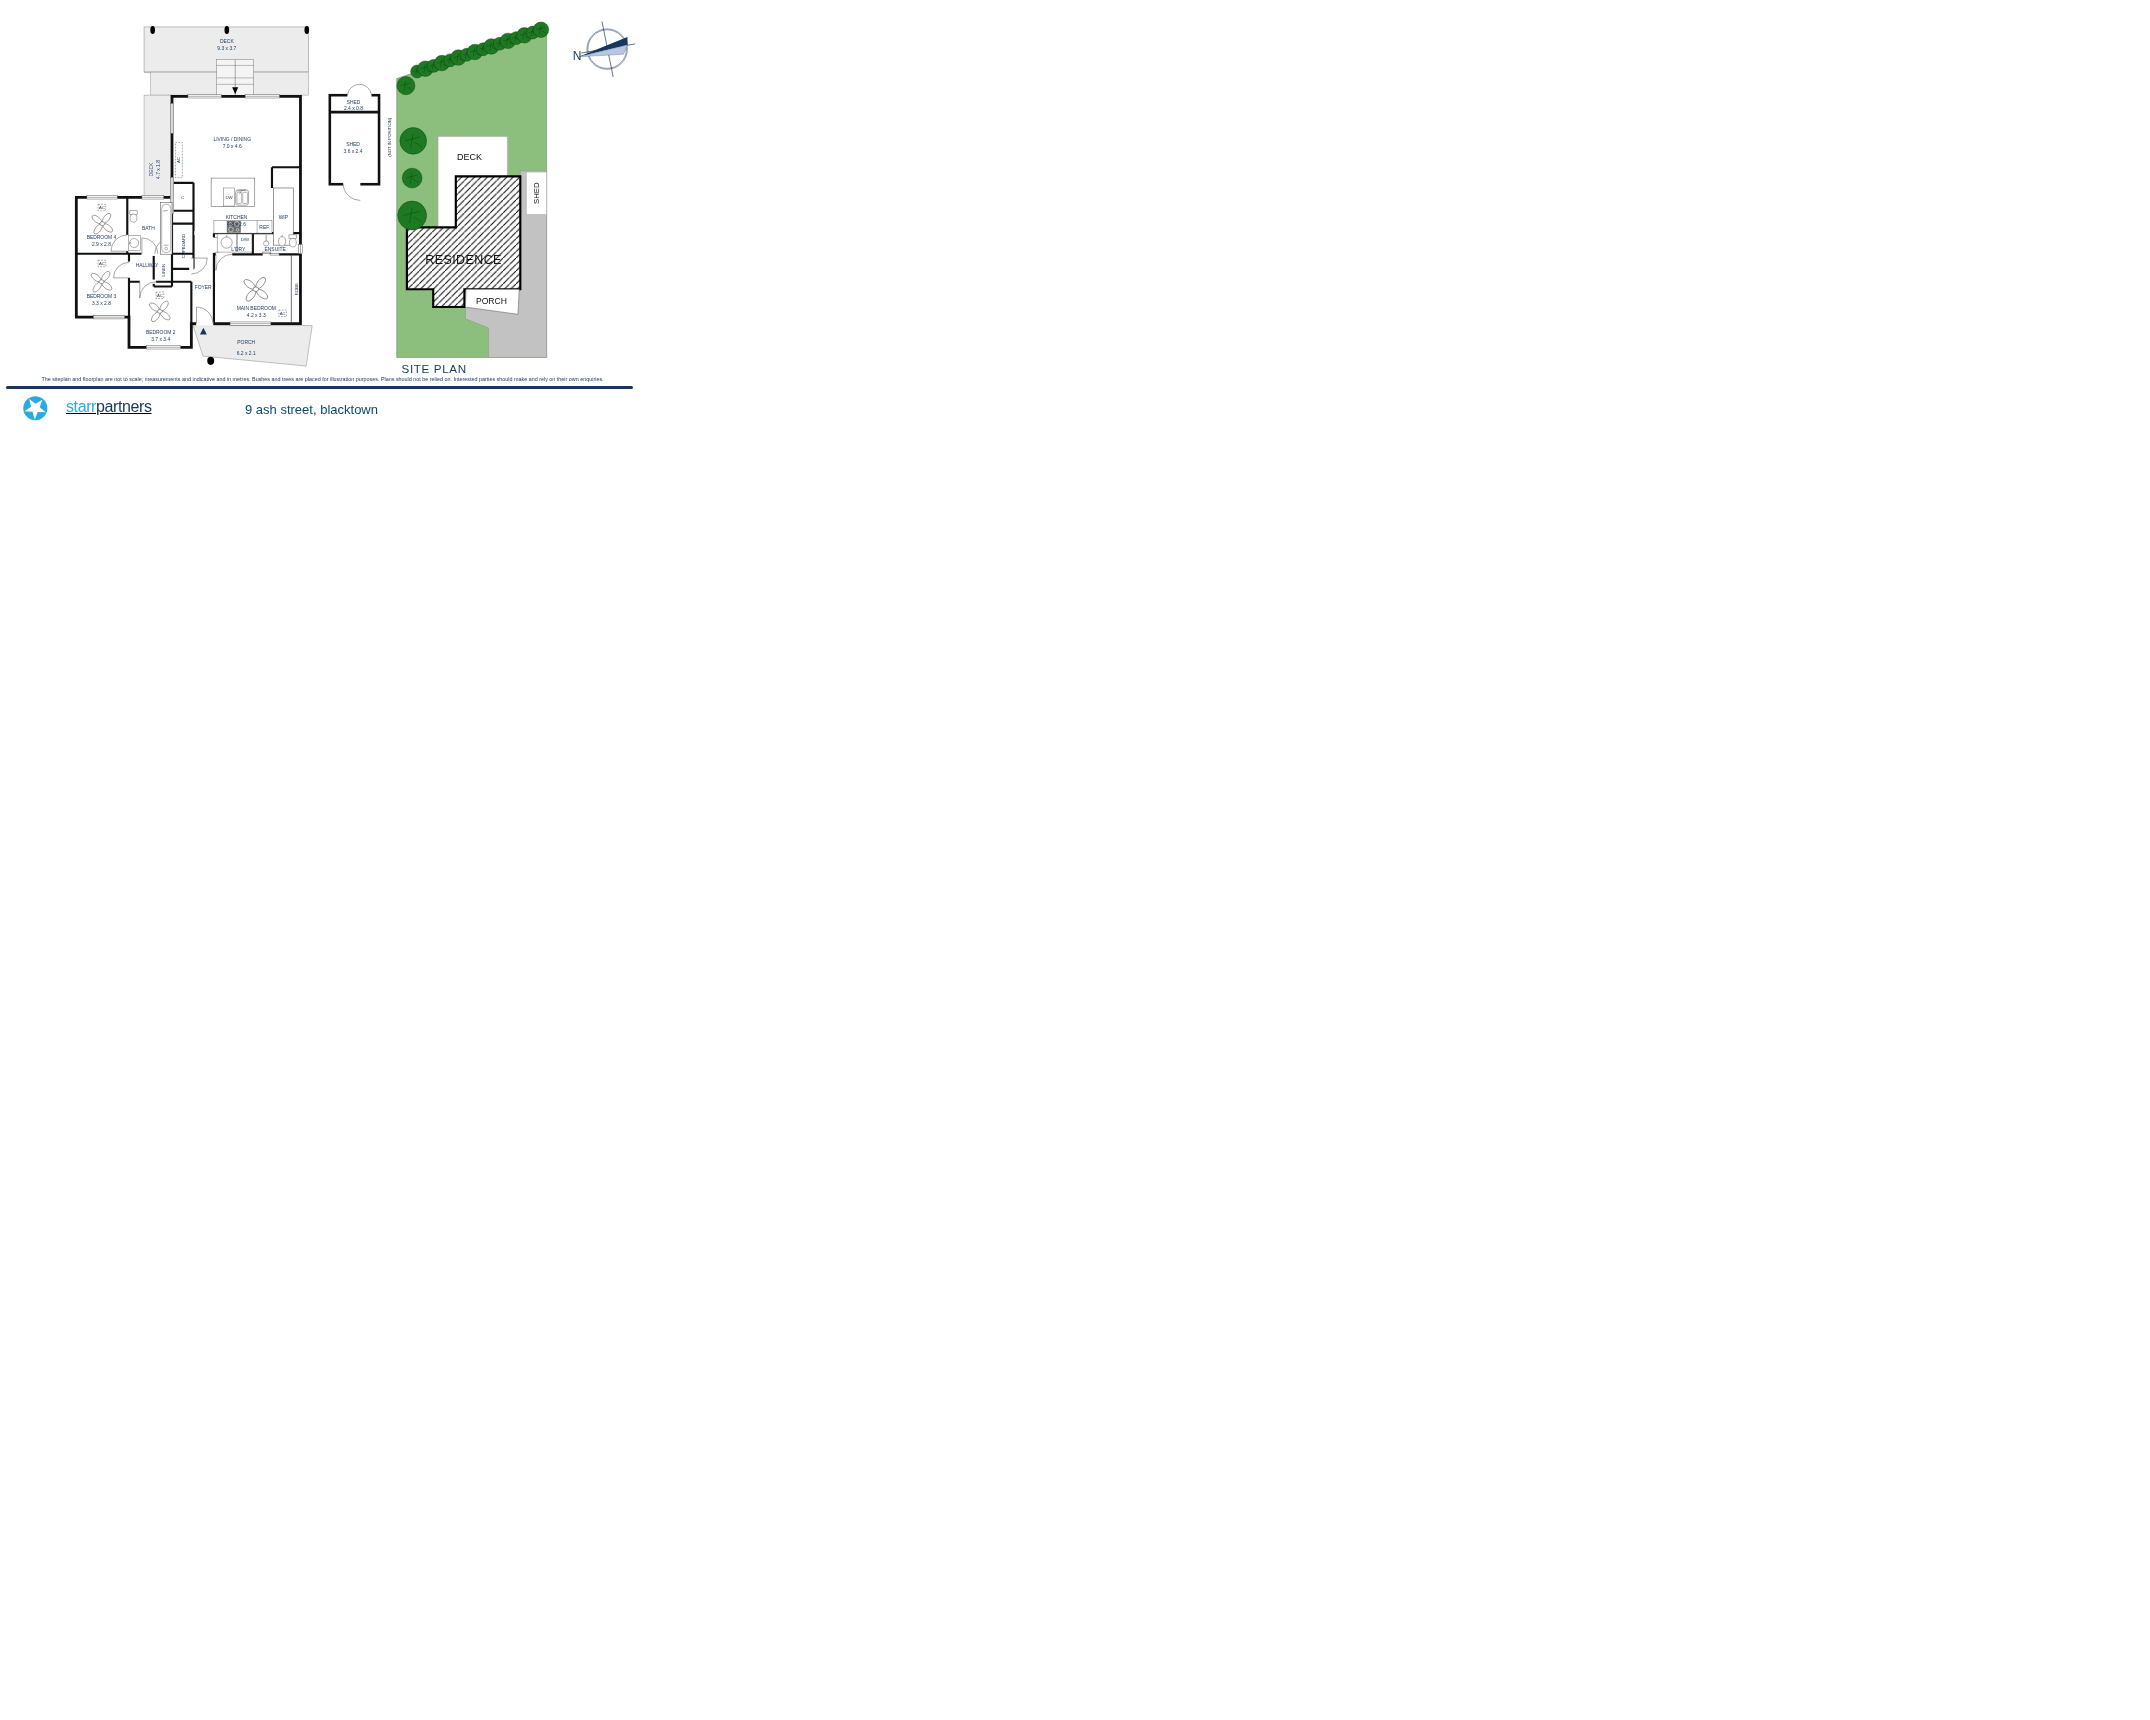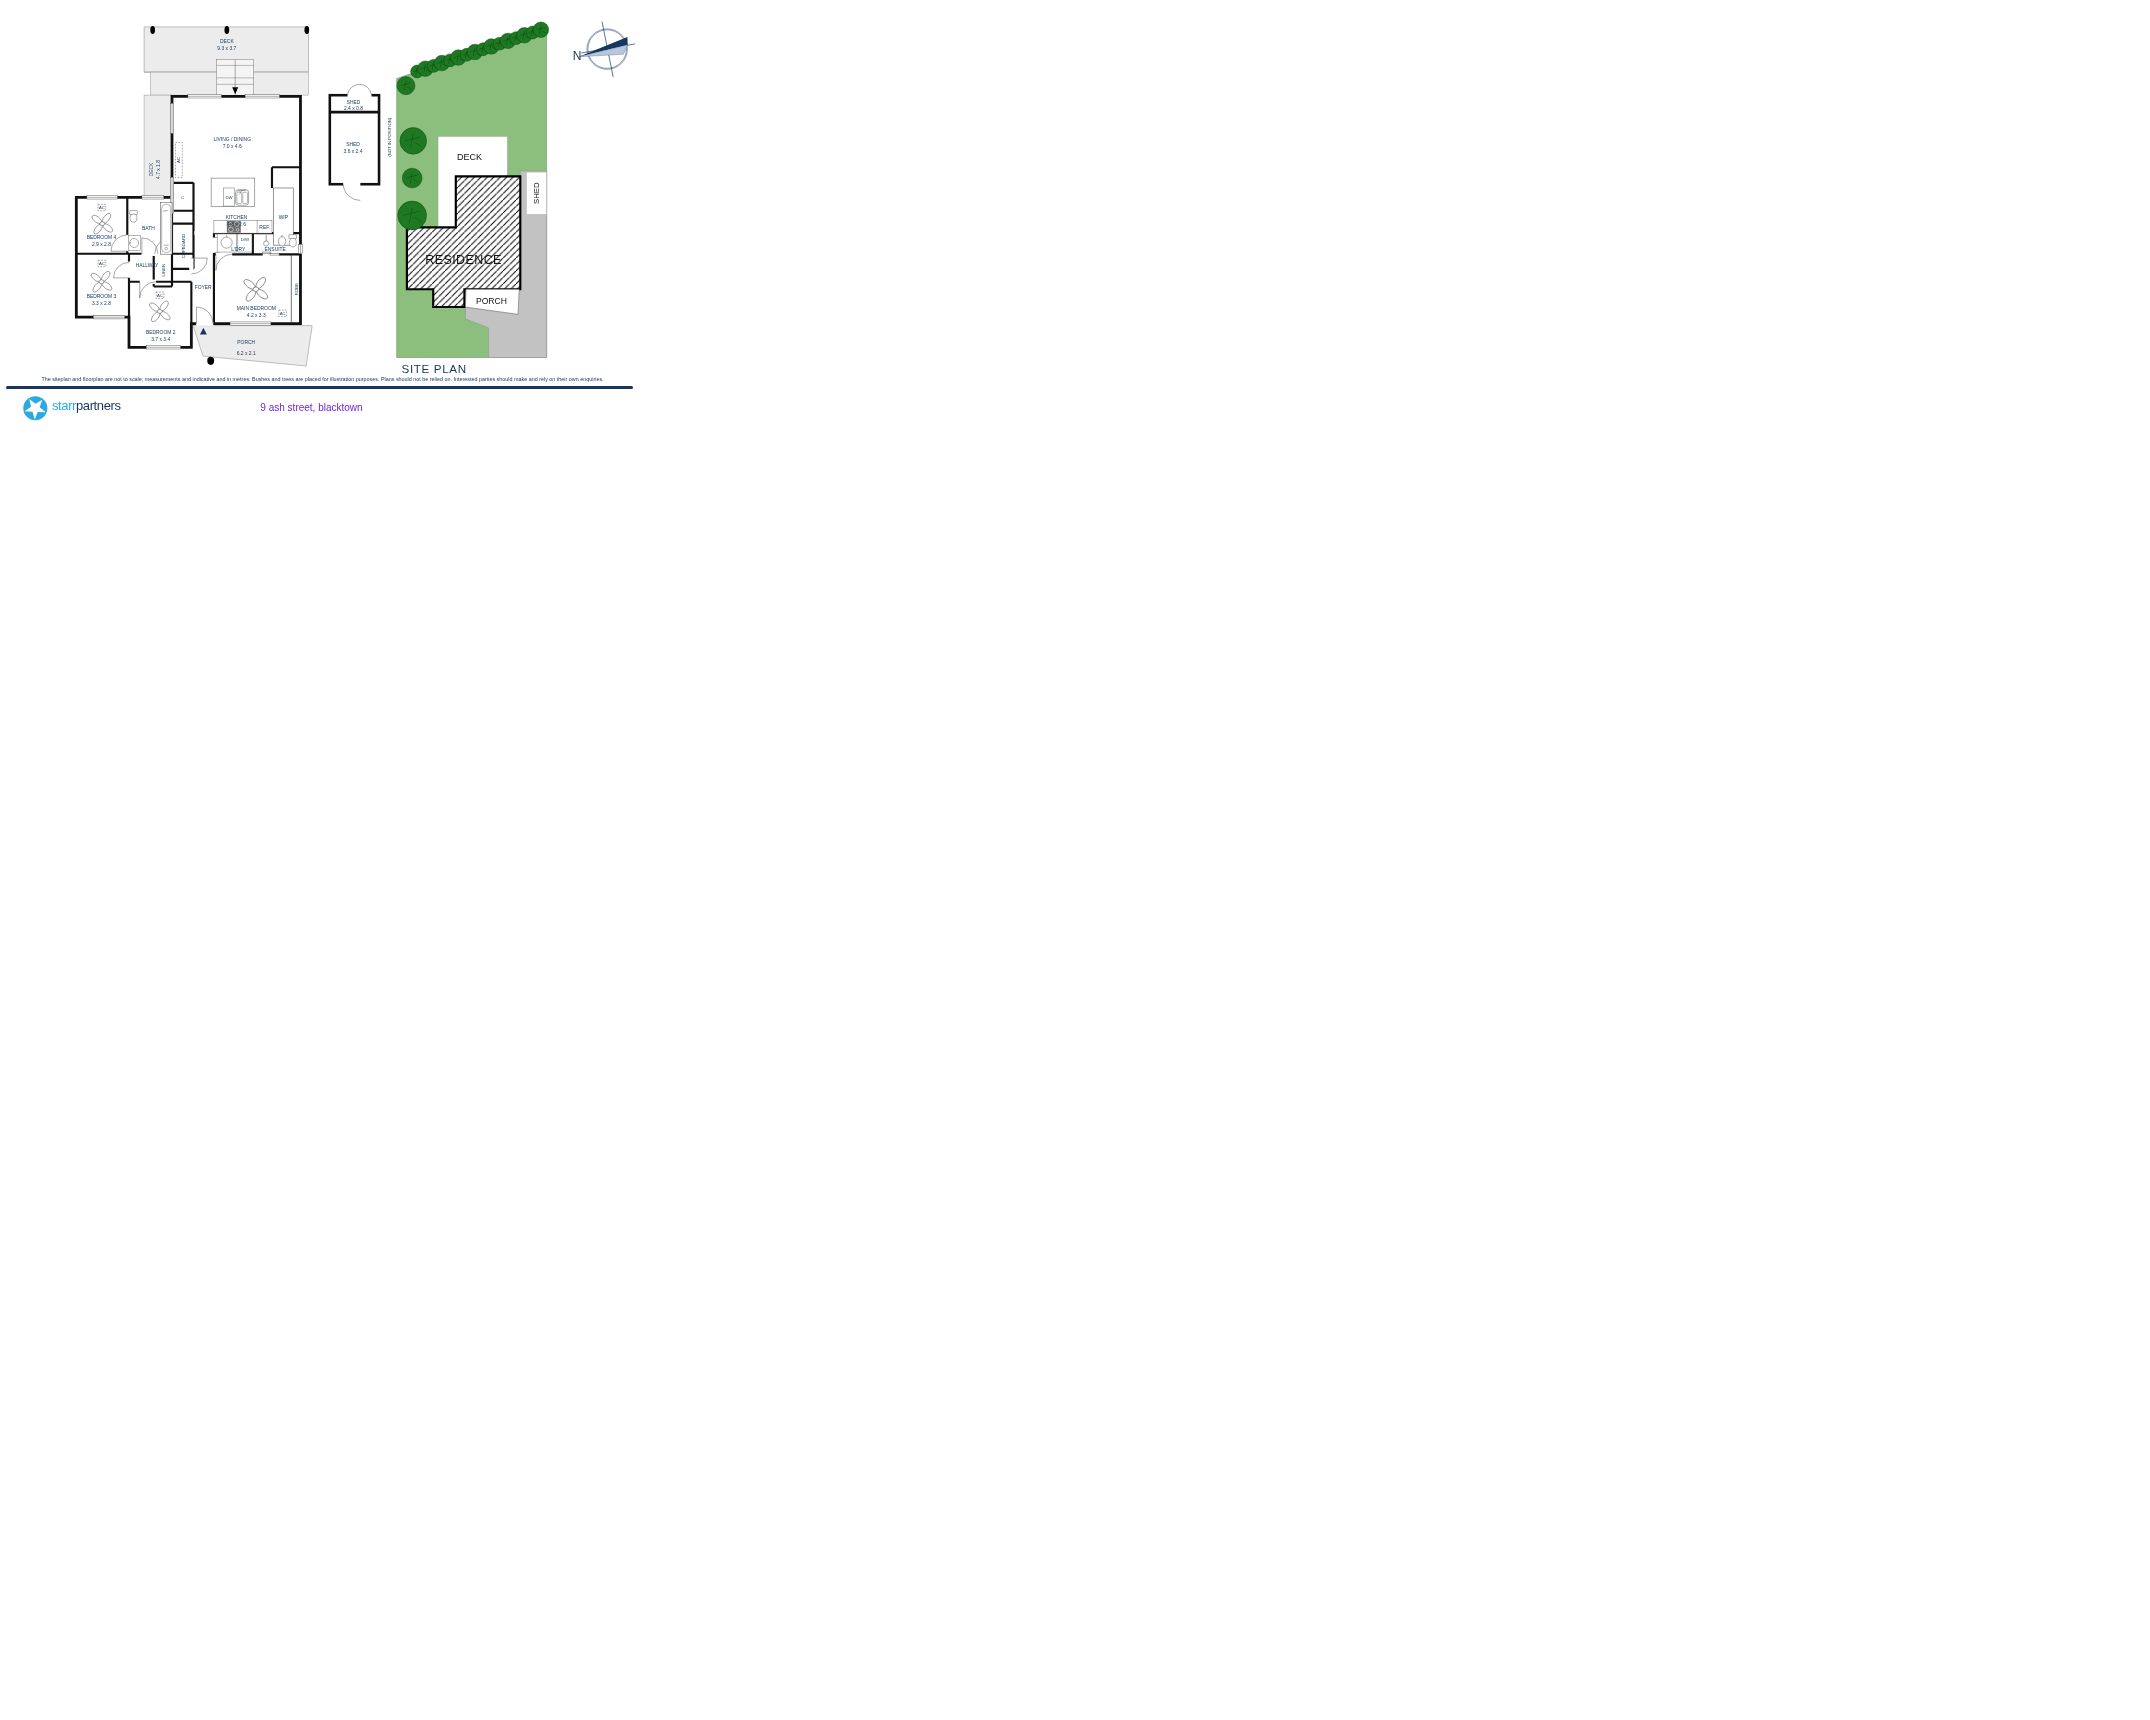--- a/index.html
+++ b/index.html
@@ -6,25 +6,25 @@
   .stage{position:relative;width:645px;height:430px;background:#fff;overflow:hidden;
          font-family:"Liberation Sans",sans-serif;}
   svg text{font-family:"Liberation Sans",sans-serif;}
   .roomlbl{fill:#17375e;font-size:11.5px;text-anchor:middle;}
   .smlbl{fill:#17375e;font-size:10px;text-anchor:middle;}
   .sitelbl{fill:#111;text-anchor:middle;}
   .disclaimer{position:absolute;left:8.6px;right:8.6px;top:376px;text-align:center;
               color:#17375e;font-size:5.4px;}
   .navybar{position:absolute;left:6px;right:12px;top:386px;height:3.4px;border-radius:1.7px;
            background:#17375e;}
-  .brand{position:absolute;left:52px;top:398px;font-size:13px;letter-spacing:-0.4px;}
+  .brand{position:absolute;left:66px;top:398px;font-size:16px;letter-spacing:-0.4px;text-decoration:underline;}
   .brand .b1{color:#29abe2;}
   .brand .b2{color:#17375e;}
   .address{position:absolute;left:204px;width:215px;top:402px;text-align:center;
-           color:#6d28d9;font-size:10px;}
+           color:#0c4a6e;font-size:13px;}
   .logomark{position:absolute;left:22.4px;top:395px;}
 </style>
 </head>
 <body>
 
 <div class="stage">
 
 <svg width="645" height="385" viewBox="0 0 1500 895">
 <defs>
   <pattern id="hatch" width="15" height="15" patternUnits="userSpaceOnUse">

